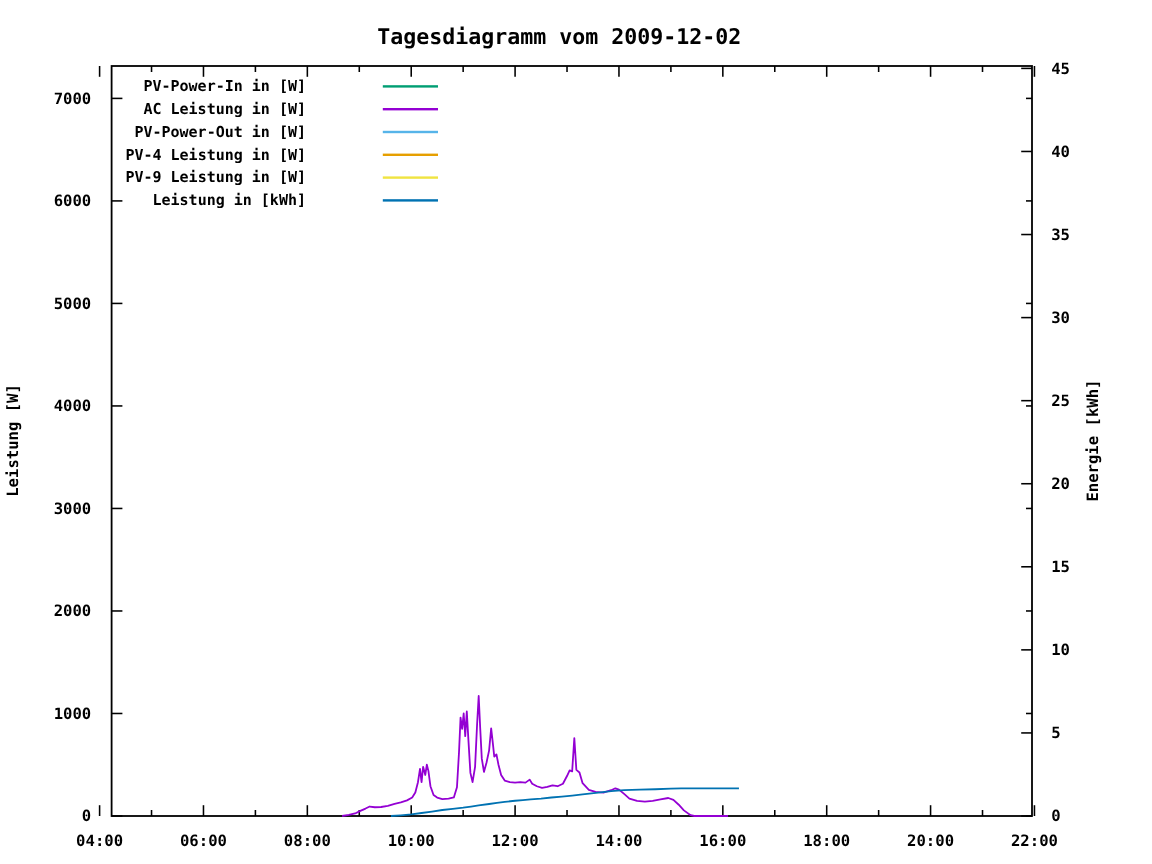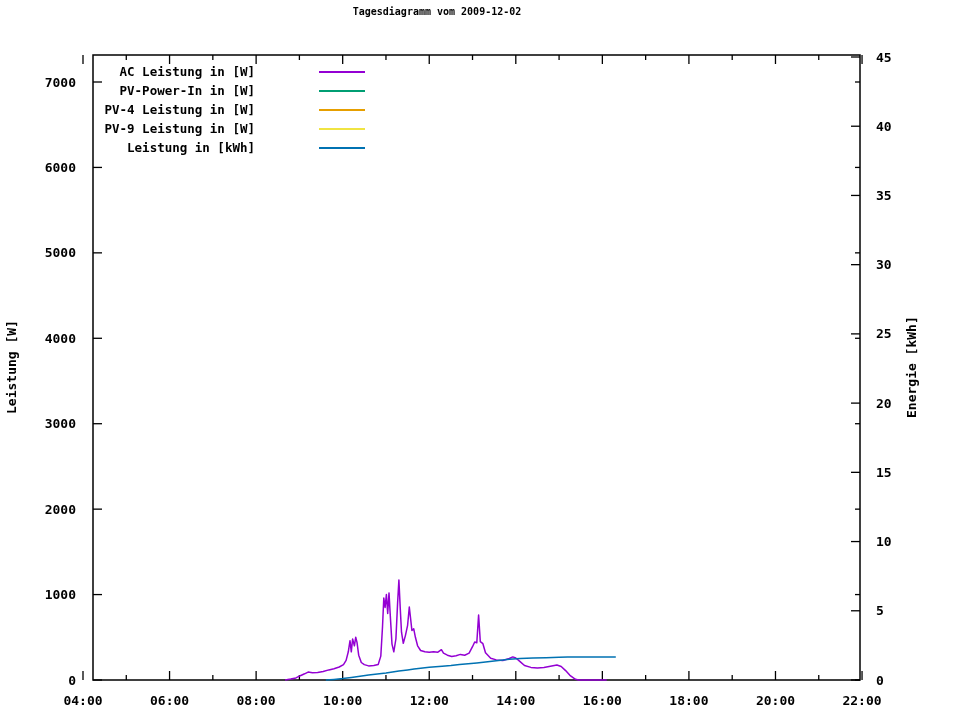--- a/index.html
+++ b/index.html
@@ -1,19 +1,19 @@
 <!DOCTYPE html>
 <html><head>
 <meta charset="utf-8">
 <style>
   html,body{margin:0;padding:0;background:#fff;}
   .screen{position:relative;width:960px;height:720px;background:#ffffff;overflow:hidden;
           font-family:"DejaVu Sans Mono",monospace;color:#000;}
-  .chart-title{position:absolute;left:0;top:6px;width:874px;text-align:center;
-               font-size:10px;font-weight:bold;white-space:pre;}
+  .chart-title{position:absolute;left:0;top:21px;width:874px;text-align:center;
+               font-size:18px;font-weight:bold;white-space:pre;padding-left:29px;}
   .ylabel{position:absolute;top:55px;height:625px;writing-mode:vertical-rl;transform:rotate(180deg);
           display:flex;align-items:center;justify-content:center;
           font-size:13px;font-weight:bold;white-space:pre;}
   .ylabel-left{left:4px;}
   .ylabel-right{left:904px;}
   #plot-svg{position:absolute;left:0;top:0;}
   #plot-svg text{font-family:"DejaVu Sans Mono",monospace;font-size:13px;font-weight:bold;fill:#000;}
   .legend{position:absolute;left:93px;top:62px;}
   .legend-row{display:flex;align-items:center;height:19px;}
   .legend-label{display:block;width:162px;text-align:right;font-size:12.5px;font-weight:bold;white-space:pre;}
@@ -118,26 +118,30 @@
       <text x="876" y="199.9444444444444" text-anchor="start">35</text>
       <line x1="860" y1="126.22222222222217" x2="851" y2="126.22222222222217" stroke="#000" stroke-width="1.3"></line>
       <text x="876" y="130.72222222222217" text-anchor="start">40</text>
       <line x1="860" y1="57" x2="851" y2="57" stroke="#000" stroke-width="1.3"></line>
       <text x="876" y="61.5" text-anchor="start">45</text>
       <polyline points="285.1,680.0 290.7,679.1 295.9,677.9 300.3,675.7 304.6,673.8 308.1,672.1 312.4,672.7 317.6,672.5 323.2,671.5 328.8,669.9 334.0,668.7 339.2,667.0 343.5,664.6 346.1,660.4 348.3,651.8 350.0,640.7 351.3,651.8 352.6,639.0 354.4,645.8 355.7,637.3 357.0,642.4 358.7,655.2 361.3,662.5 364.3,664.6 368.6,665.9 373.8,665.5 378.2,664.5 380.8,656.1 382.5,627.0 383.8,598.0 385.1,607.4 386.4,594.6 387.7,613.4 389.0,592.9 390.3,615.9 392.0,644.1 393.8,651.8 395.9,639.0 397.6,603.1 398.9,580.0 400.2,607.4 401.5,632.2 403.3,643.3 405.4,635.6 407.6,625.3 409.3,607.0 410.6,618.5 411.9,630.5 413.7,628.7 415.4,637.3 417.6,645.8 420.6,650.5 424.9,651.8 429.2,652.2 433.6,651.8 437.9,652.2 441.4,649.7 443.5,653.1 447.4,655.2 451.7,656.5 456.1,655.7 460.4,654.4 464.7,655.2 469.1,653.1 472.5,646.7 474.7,642.0 476.8,642.8 478.6,615.1 480.3,641.6 482.9,643.7 485.5,652.7 490.7,658.2 496.3,659.9 502.8,660.5 509.3,658.5 512.8,656.9 515.8,658.0 520.1,661.6 524.5,665.5 530.9,667.4 537.4,668.0 543.9,667.4 550.4,666.2 556.9,665.0 561.2,666.5 565.6,670.6 569.9,675.3 575.5,679.3 578.6,680.0 606.7,680.0" fill="none" stroke="#9400d3" stroke-width="1.5" stroke-linejoin="round" stroke-linecap="butt"></polyline>
       <polyline points="325.8,680.0 334.0,679.4 342.7,678.6 351.3,677.5 360.0,676.3 368.6,675.0 377.3,674.0 386.0,673.1 392.5,672.1 398.9,671.1 407.6,670.0 414.1,669.1 420.6,668.2 429.2,667.3 435.7,666.7 442.2,666.2 450.9,665.5 459.5,664.6 468.2,663.8 476.8,663.0 485.5,662.0 498.5,660.6 509.3,659.2 520.1,658.5 533.1,658.1 546.1,657.7 559.1,657.2 567.7,657.0 615.8,657.0" fill="none" stroke="#0072b2" stroke-width="1.5" stroke-linejoin="round" stroke-linecap="butt"></polyline>
     </svg>
   <div class="legend" id="legend">
       <div class="legend-row">
+        <span class="legend-label">PV-Power-In in [W]</span>
+        <span class="legend-line" style="background: rgb(0, 158, 115);"></span>
+      </div>
+      <div class="legend-row">
         <span class="legend-label">AC Leistung in [W]</span>
         <span class="legend-line" style="background: rgb(148, 0, 211);"></span>
       </div>
       <div class="legend-row">
-        <span class="legend-label">PV-Power-In in [W]</span>
-        <span class="legend-line" style="background: rgb(0, 158, 115);"></span>
+        <span class="legend-label">PV-Power-Out in [W]</span>
+        <span class="legend-line" style="background: rgb(86, 180, 233);"></span>
       </div>
       <div class="legend-row">
         <span class="legend-label">PV-4 Leistung in [W]</span>
         <span class="legend-line" style="background: rgb(230, 159, 0);"></span>
       </div>
       <div class="legend-row">
         <span class="legend-label">PV-9 Leistung in [W]</span>
         <span class="legend-line" style="background: rgb(240, 228, 66);"></span>
       </div>
       <div class="legend-row">

